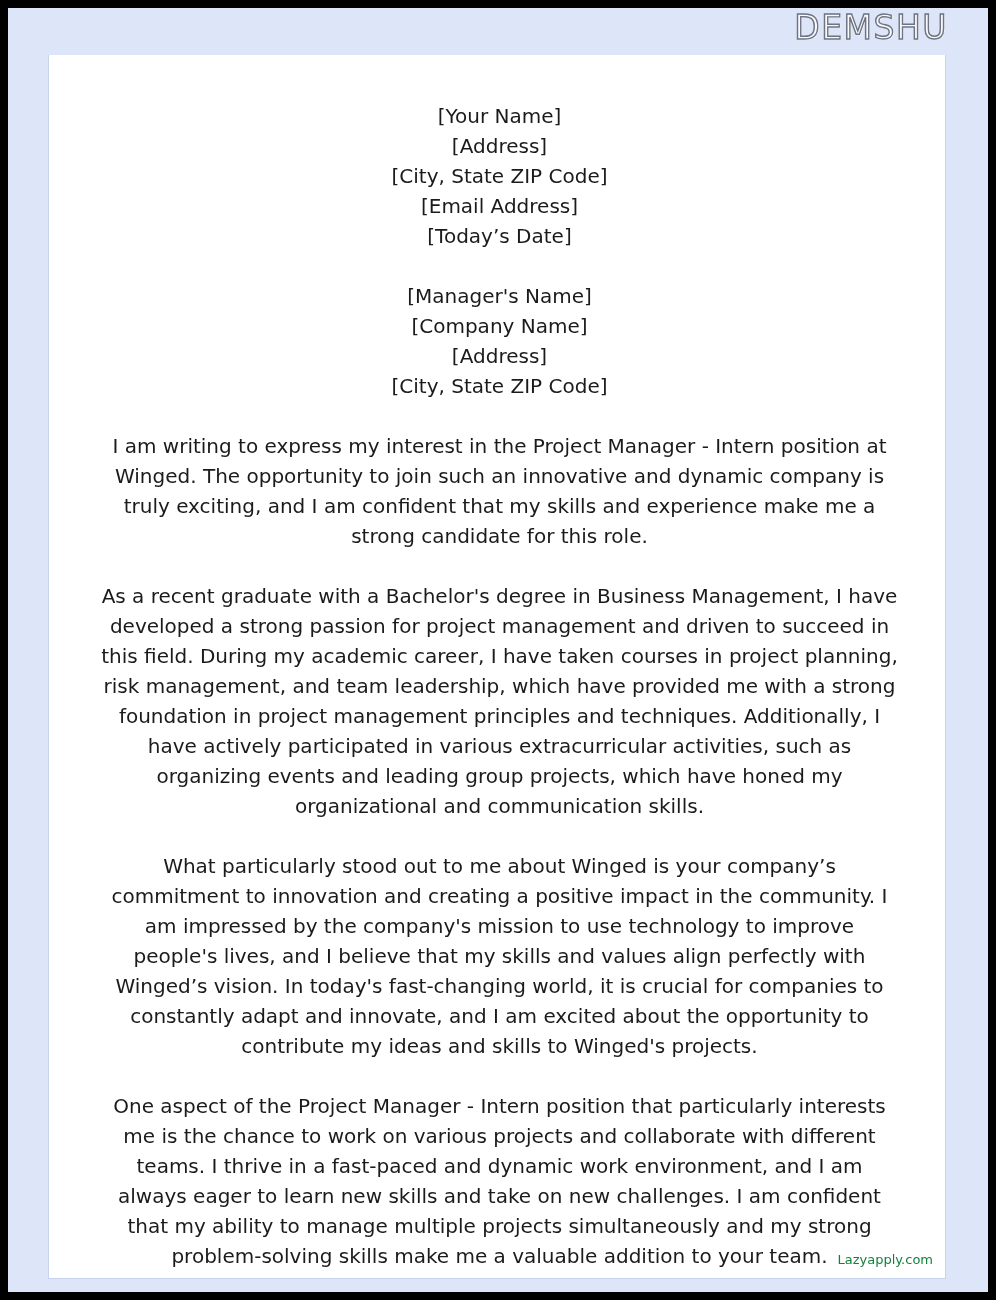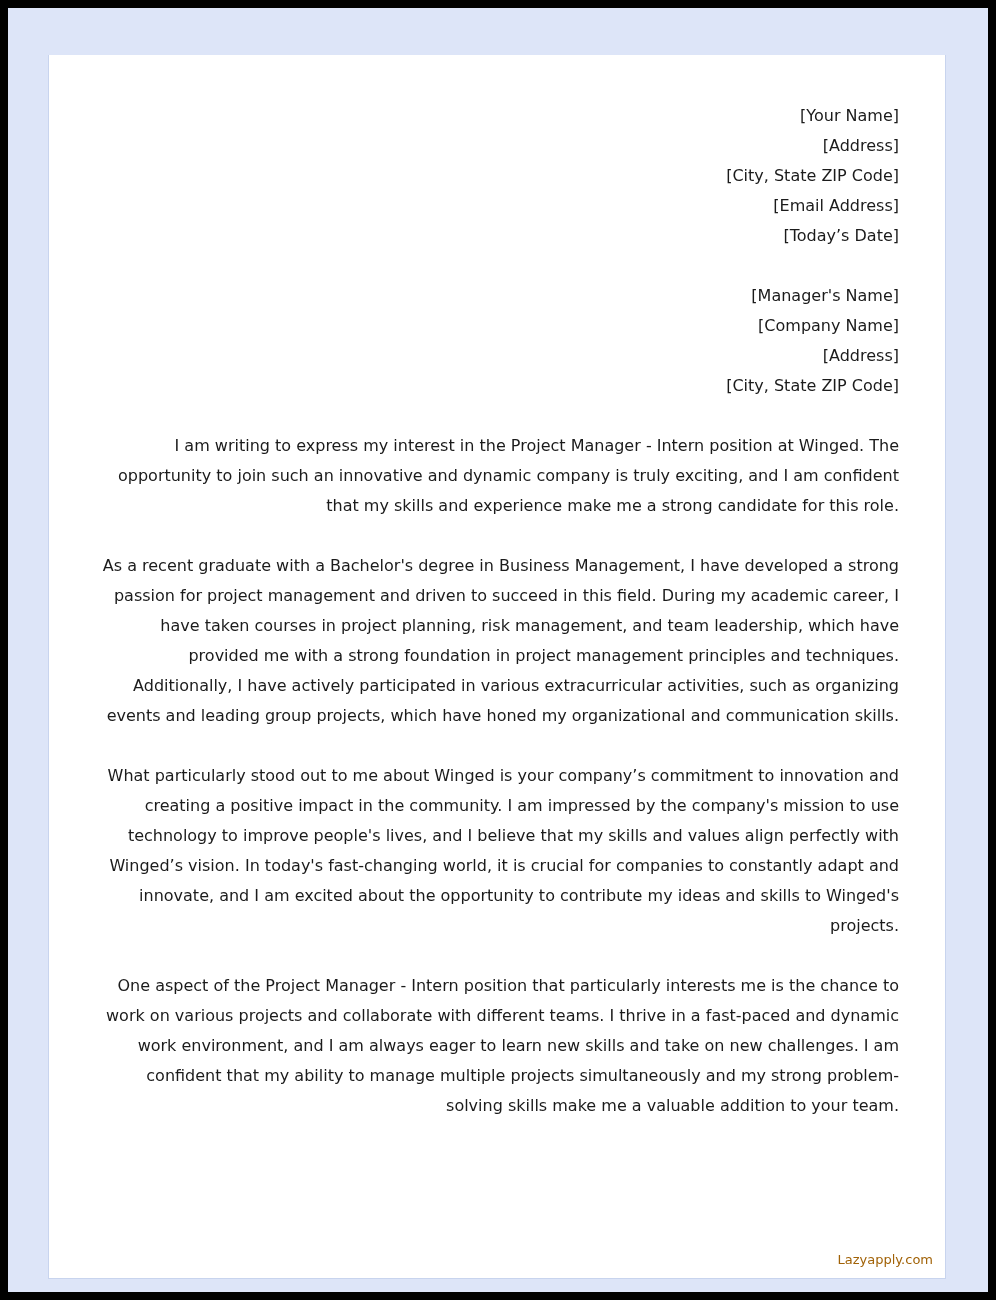--- a/index.html
+++ b/index.html
@@ -86,44 +86,44 @@
     position: absolute;
     left: 0;
     top: 0;
     width: 100%;
     height: 100%;
     box-sizing: border-box;
     padding: 46px 46px 0 51px;
   }
 
   .block {
-    font-size: 16px;
+    font-size: 20px;
     line-height: 30px;
     color: #1b1b1b;
     font-family: "DejaVu Sans", sans-serif;
     margin: 0 0 30px 0;
-    text-align: right;
+    text-align: center;
     white-space: pre-line;
   }
   .block.para {
     white-space: normal;
   }
   .block.addr {
     margin-bottom: 30px;
   }
   .block:last-child { margin-bottom: 0; }
 
   
   #watermark {
     position: absolute;
     right: 12px;
     bottom: 10px;
     font-size: 13px;
     line-height: 16px;
-    color: #a16207;
+    color: #15803d;
     font-family: "DejaVu Sans", sans-serif;
     white-space: nowrap;
   }
 
   
   #next-page-peek {
     position: absolute;
     left: 40px;
     top: 1279px;
     width: 898px;
@@ -135,20 +135,23 @@
     padding-left: 51px;
     padding-top: 8px;
   }
 </style>
 </head>
 <body>
 
 <div id="frame">
   <div id="canvas">
 
+    <div id="header-bar">
+      <div id="brand">DEMSHU</div>
+    </div>
 
     <div id="page-top-rule"></div>
 
     <div id="page">
       <div id="page-body">
 
         <div class="block addr">[Your Name]
 [Address]
 [City, State ZIP Code]
 [Email Address]

